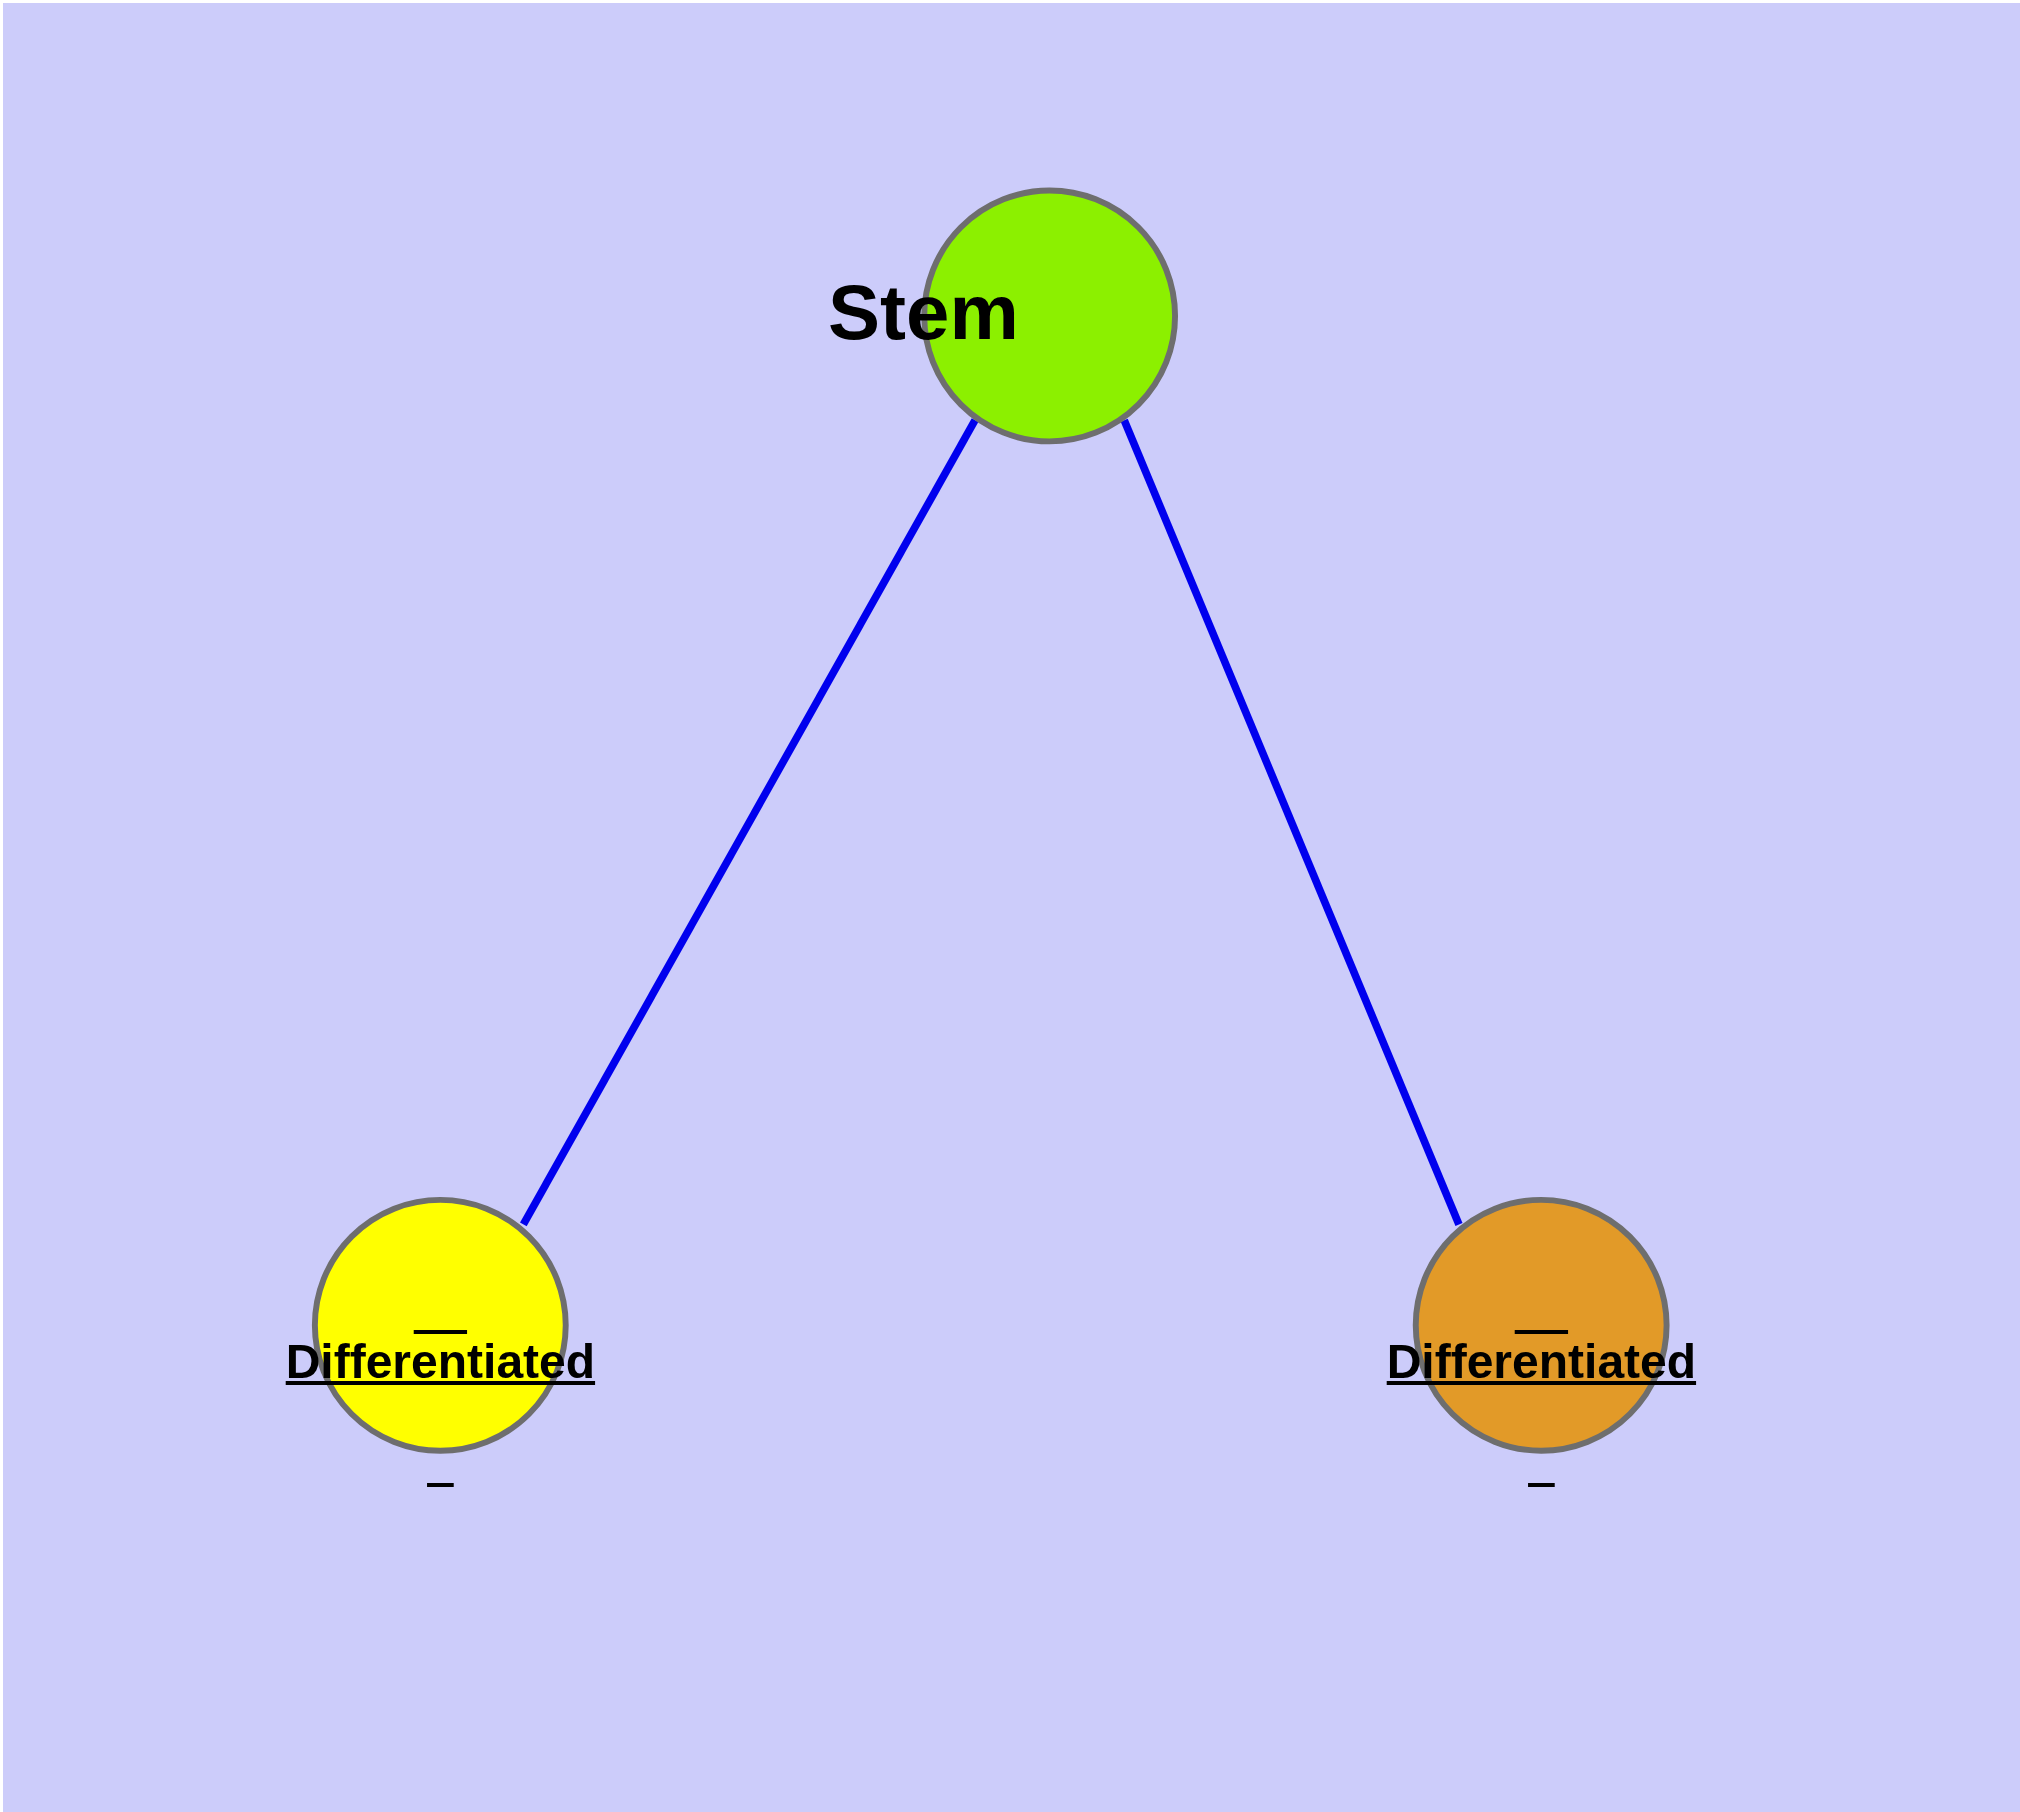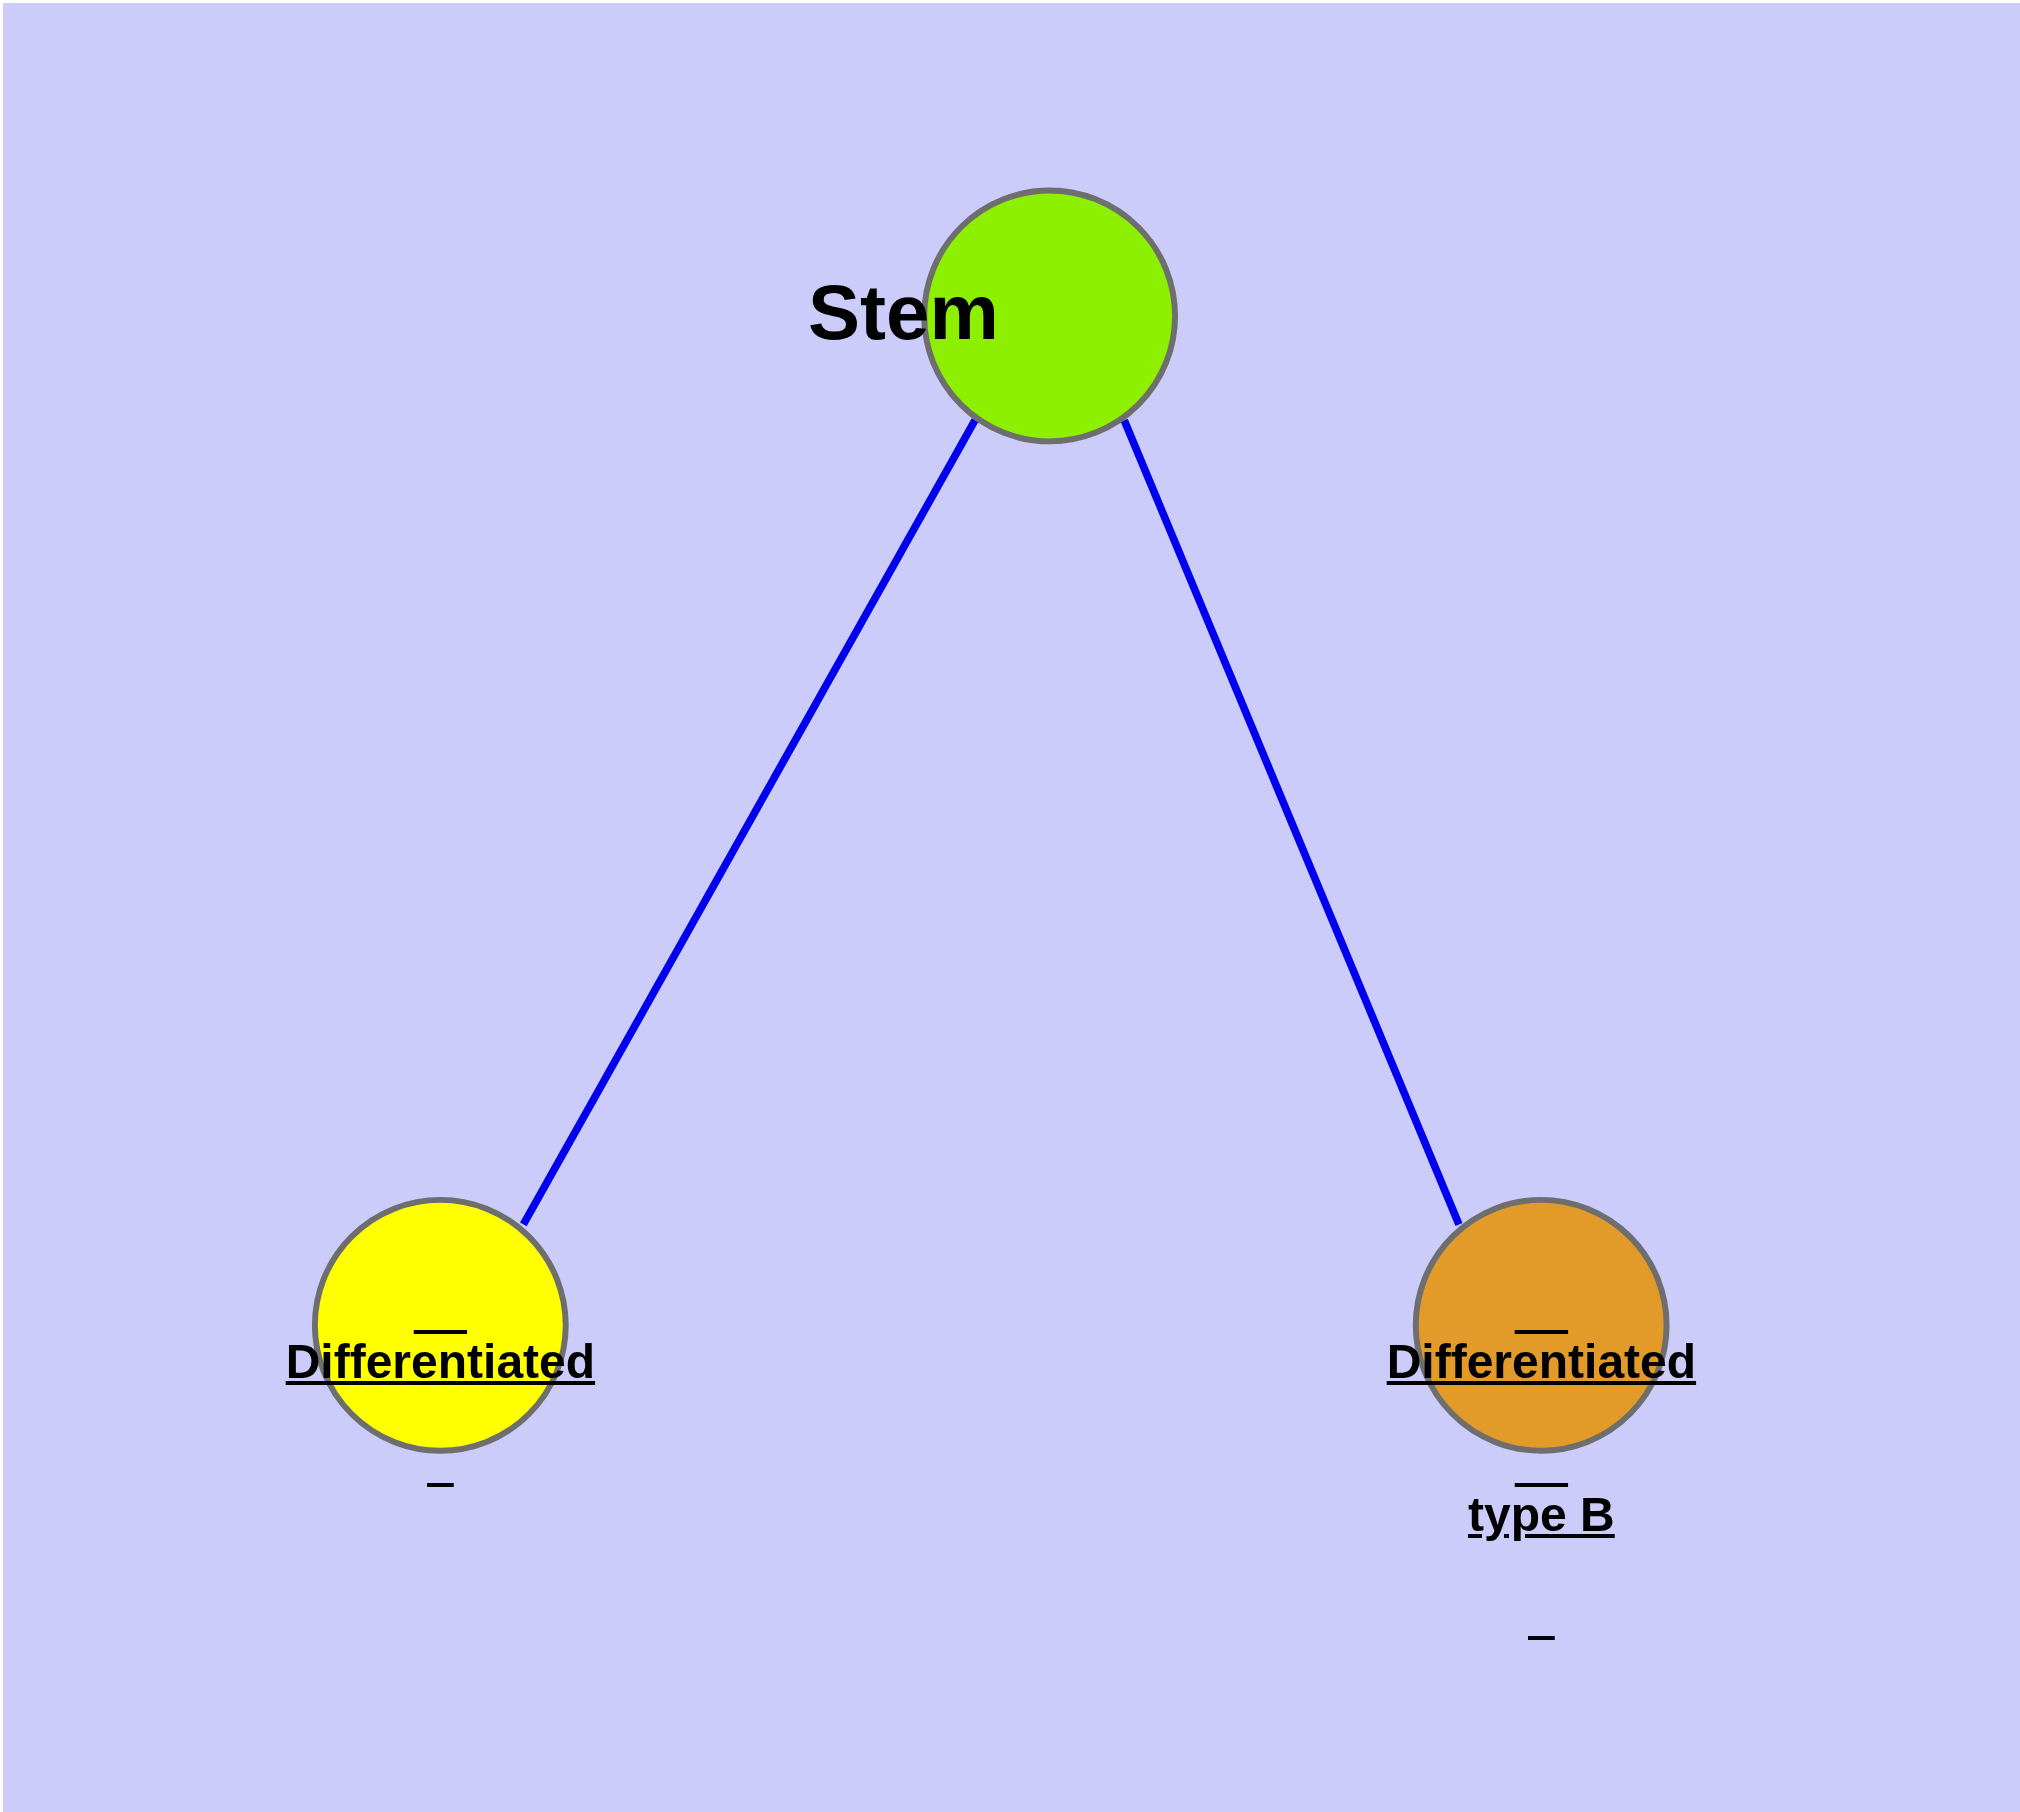--- a/index.html
+++ b/index.html
@@ -43,21 +43,21 @@
     user-select: none;
   }
   .node-label.big {
     font-size: 78px;
   }
   .node-label.small {
     font-size: 48px;
     text-decoration: underline;
   }
   #label-stem {
-    left: 688px;
+    left: 708px;
     top: 268px;
     width: 424px;
   }
   #label-type-a {
     left: 98px;
     top: 1232px;
     width: 678px;
   }
   #label-type-b {
     left: 1199px;
@@ -85,17 +85,16 @@
   </svg>
 
   <div id="label-stem" class="node-label big">Stem</div>
 
   <div id="label-type-a" class="node-label small">
     <div>Differentiated</div>
   </div>
 
   <div id="label-type-b" class="node-label small">
     <div>Differentiated</div>
-    <div>type B</div>
   </div>
 
 </div>
 
 
 </body></html>

